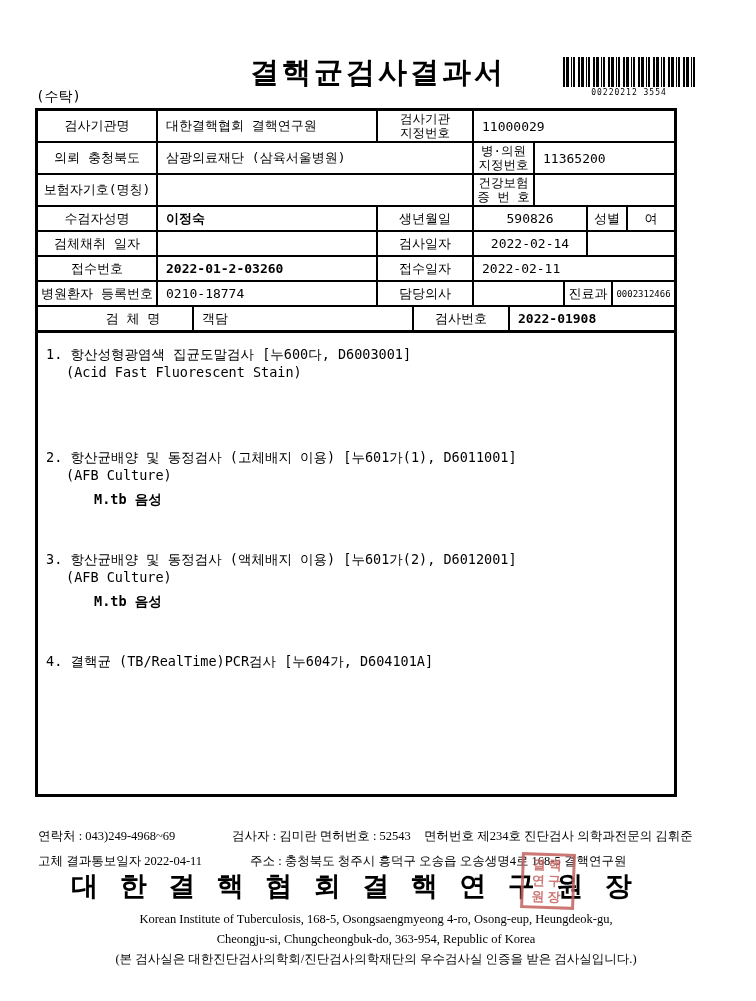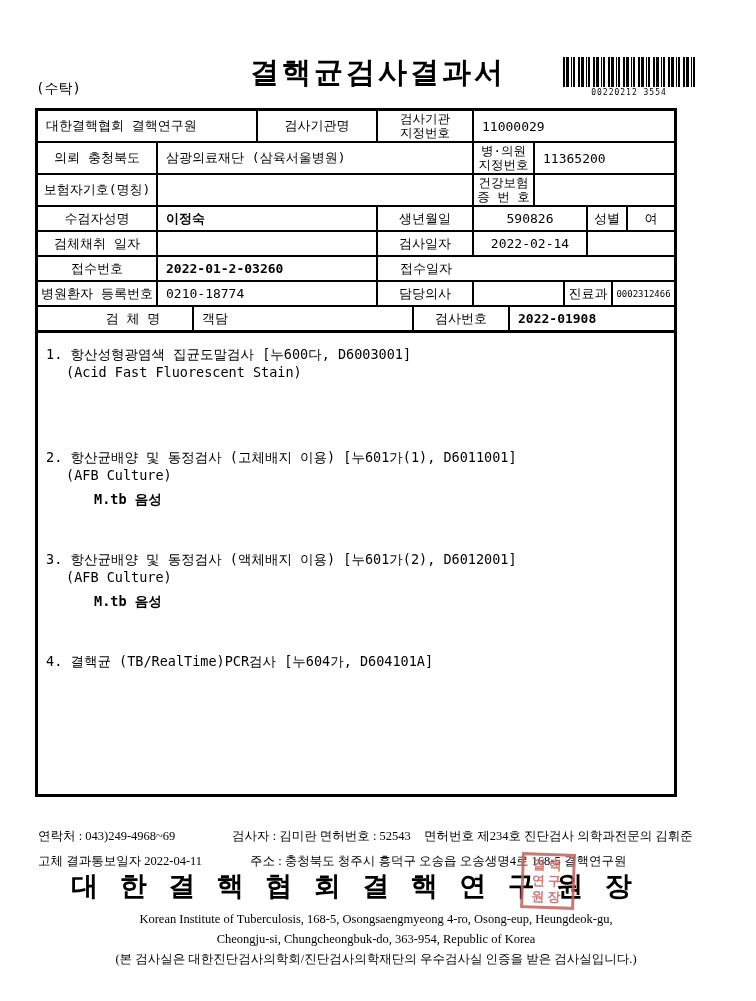--- a/index.html
+++ b/index.html
@@ -3,21 +3,21 @@
 <meta charset="utf-8">
 <style>
   html,body{margin:0;padding:0;}
   body{
     width:756px;height:1001px;position:relative;background:#ffffff;
     font-family:"DejaVu Sans Mono","Liberation Mono",monospace;
     color:#000;overflow:hidden;
   }
   .abs{position:absolute;}
   
-  .consign{left:36px;top:80px;font-size:14px;}
+  .consign{left:36px;top:88px;font-size:14px;}
   .doc-title{left:0;top:53px;width:756px;text-align:center;font-size:29px;font-weight:bold;letter-spacing:3px;font-family:"DejaVu Sans","Liberation Sans",sans-serif;}
   .barcode{left:563px;top:57px;width:132px;height:30px;
     background:repeating-linear-gradient(90deg,#000 0,#000 2px,#fff 2px,#fff 3px,#000 3px,#000 6px,#fff 6px,#fff 8px,#000 8px,#000 9px,#fff 9px,#fff 10px,#000 10px,#000 12px,#fff 12px,#fff 15px);}
   .barcode-num{left:563px;top:88px;width:132px;text-align:center;font-size:8px;letter-spacing:1px;}
   
   .itable{left:35px;top:108px;width:642px;border:3px solid #000;box-sizing:border-box;}
   .irow{display:flex;border-bottom:2px solid #000;}
   .irow:last-child{border-bottom:none;margin-left:36px;}
   .cell{border-right:2px solid #000;box-sizing:border-box;display:flex;align-items:center;justify-content:center;font-size:13px;overflow:hidden;}
   .cell:last-child{border-right:none;}
@@ -44,22 +44,22 @@
 </head>
 <body>
 
 <div class="abs consign">(수탁)</div>
 <div class="abs doc-title">결핵균검사결과서</div>
 <div class="abs barcode"></div>
 <div class="abs barcode-num">00220212 3554</div>
 
 <div class="abs itable">
   <div class="irow tall">
+    <div class="cell" style="flex:0 0 120px">검사기관명</div>
     <div class="cell vleft" style="flex:0 0 220px">대한결핵협회 결핵연구원</div>
-    <div class="cell" style="flex:0 0 120px">검사기관명</div>
     <div class="cell prelabel" style="flex:0 0 96px">검사기관
 지정번호</div>
     <div class="cell vleft" style="flex:0 0 200px">11000029</div>
   </div>
   <div class="irow tall">
     <div class="cell" style="flex:0 0 120px">의뢰 충청북도</div>
     <div class="cell vleft" style="flex:0 0 316px">삼광의료재단 (삼육서울병원)</div>
     <div class="cell prelabel" style="flex:0 0 61px">병·의원
 지정번호</div>
     <div class="cell vleft" style="flex:0 0 139px">11365200</div>
@@ -83,20 +83,21 @@
     <div class="cell" style="flex:0 0 120px">검체채취 일자</div>
     <div class="cell vleft" style="flex:0 0 220px"></div>
     <div class="cell" style="flex:0 0 96px">검사일자</div>
     <div class="cell" style="flex:0 0 114px">2022-02-14</div>
     <div class="cell" style="flex:0 0 86px"></div>
   </div>
   <div class="irow short">
     <div class="cell" style="flex:0 0 120px">접수번호</div>
     <div class="cell vleft bold" style="flex:0 0 220px">2022-01-2-03260</div>
     <div class="cell" style="flex:0 0 96px">접수일자</div>
+    <div class="cell vleft" style="flex:0 0 200px">2022-02-11</div>
   </div>
   <div class="irow short">
     <div class="cell" style="flex:0 0 120px">병원환자 등록번호</div>
     <div class="cell vleft" style="flex:0 0 220px">0210-18774</div>
     <div class="cell" style="flex:0 0 96px">담당의사</div>
     <div class="cell" style="flex:0 0 91px"></div>
     <div class="cell" style="flex:0 0 48px">진료과</div>
     <div class="cell tiny" style="flex:0 0 61px">0002312466</div>
   </div>
   <div class="irow short">

